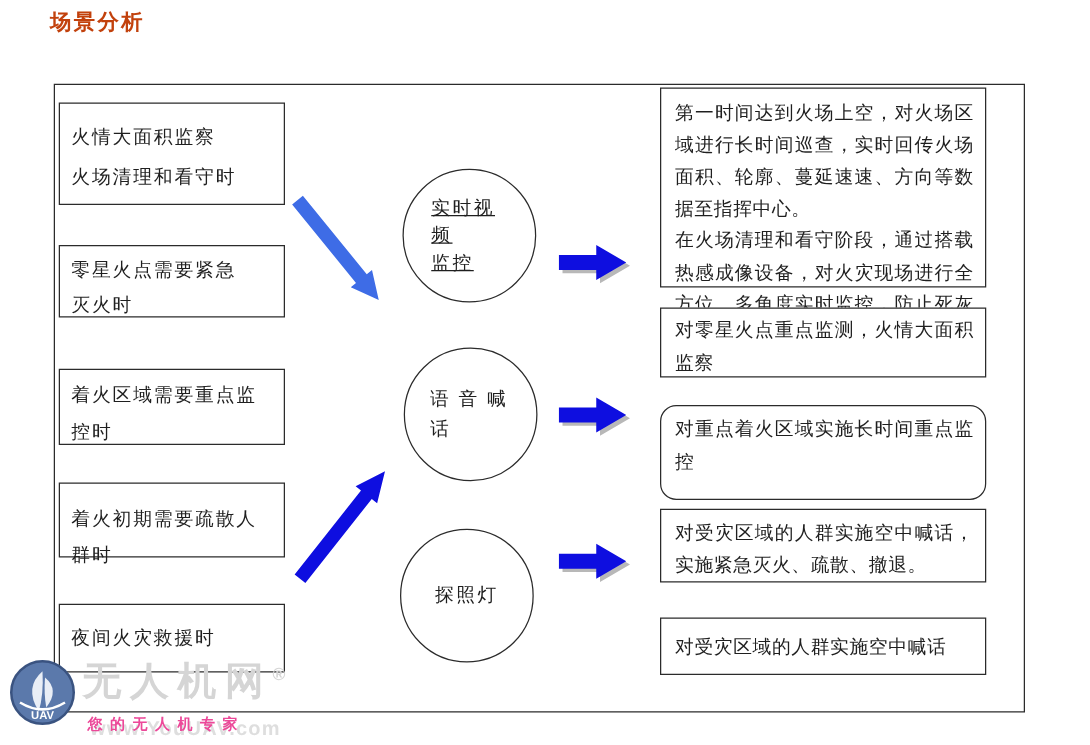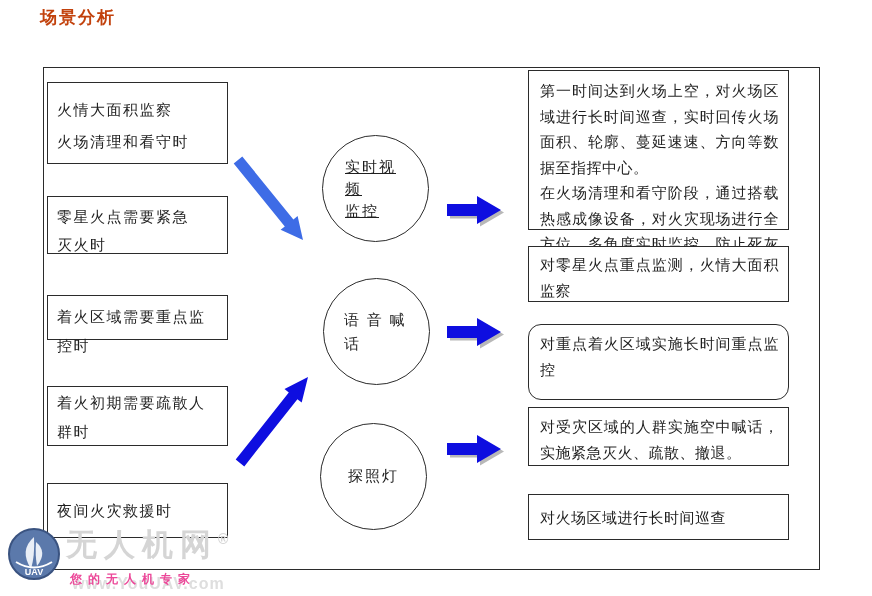--- a/index.html
+++ b/index.html
@@ -8,22 +8,22 @@
   .title{position:absolute;left:40px;top:6px;margin:0;font-size:17px;font-weight:bold;
          color:#c2410c;font-family:"Liberation Sans","DejaVu Sans",sans-serif;letter-spacing:2px;}
   .outer{position:absolute;left:43px;top:67px;width:775px;height:501px;border:1px solid #2b2b2b;}
 
   
   .lbox{position:absolute;left:47px;width:181px;border:1px solid #2b2b2b;background:#fff;
         box-sizing:border-box;font-size:15px;letter-spacing:1.5px;white-space:pre-line;
         padding-left:9px;padding-right:6px;}
   .lbox1{top:82px;height:82px;padding-top:11px;line-height:32px;}
   .lbox2{top:196px;height:58px;padding-top:6px;line-height:28px;}
-  .lbox3{top:295px;height:45px;padding-top:7px;line-height:29px;}
-  .lbox4{top:386px;height:60px;padding-top:2px;line-height:29px;}
+  .lbox3{top:295px;height:61px;padding-top:7px;line-height:29px;}
+  .lbox4{top:386px;height:60px;padding-top:15px;line-height:29px;}
   .lbox5{top:483px;height:55px;padding-top:13px;line-height:28px;}
 
   
   .circle{position:absolute;width:107px;height:107px;border:1px solid #2b2b2b;border-radius:50%;
           background:#fff;box-sizing:border-box;display:flex;align-items:center;
           font-size:15px;letter-spacing:2px;}
   .circle .ctext{white-space:pre-line;}
   .c1{left:322px;top:135px;padding-left:22px;}
   .c1 .ctext{line-height:22px;text-decoration:underline;}
   .c2{left:323px;top:278px;padding-left:20px;}
@@ -109,21 +109,21 @@
   <svg class="harrow harrow3">
     <polygon points="3,12.5 33,12.5 33,4.5 57,18.5 33,32.5 33,24.5 3,24.5" fill="#b8b8b8"></polygon>
     <polygon points="0,10 30,10 30,2 54,16 30,30 30,22 0,22" fill="#0e0ee0"></polygon>
   </svg>
 
   <div class="rbox rbox1">第一时间达到火场上空，对火场区域进行长时间巡查，实时回传火场面积、轮廓、蔓延速速、方向等数据至指挥中心。
 在火场清理和看守阶段，通过搭载热感成像设备，对火灾现场进行全方位、多角度实时监控，防止死灰复燃的发生。</div>
   <div class="rbox rbox2">对零星火点重点监测，火情大面积监察</div>
   <div class="rbox rbox3">对重点着火区域实施长时间重点监控</div>
   <div class="rbox rbox4">对受灾区域的人群实施空中喊话，实施紧急灭火、疏散、撤退。</div>
-  <div class="rbox rbox5">对火场区域进行长时间巡查</div>
+  <div class="rbox rbox5">对受灾区域的人群实施空中喊话</div>
 
   <svg class="wm-logo" viewBox="0 0 52 52">
     <circle cx="26" cy="26" r="25" stroke="#3a5380" stroke-width="2" fill="#5b79ab"></circle>
     <path d="M26 9 Q11 22 23 41 Q27 28 26 9 Z" fill="#e9eef6"></path>
     <path d="M28 14 Q40 24 29 38 Q27 27 28 14 Z" fill="#e9eef6"></path>
     <path d="M8 34 Q26 45 44 34" stroke="#ffffff" stroke-width="2" fill="none"></path>
     <text x="26" y="47" text-anchor="middle" font-size="9" font-weight="bold" fill="#ffffff" font-family="Liberation Sans, DejaVu Sans, sans-serif">UAV</text>
   </svg>
   <div class="wm-brand"><span>无人机网</span><span class="wm-reg">®</span></div>
   <div class="wm-url">www.YouUAV.com</div>

